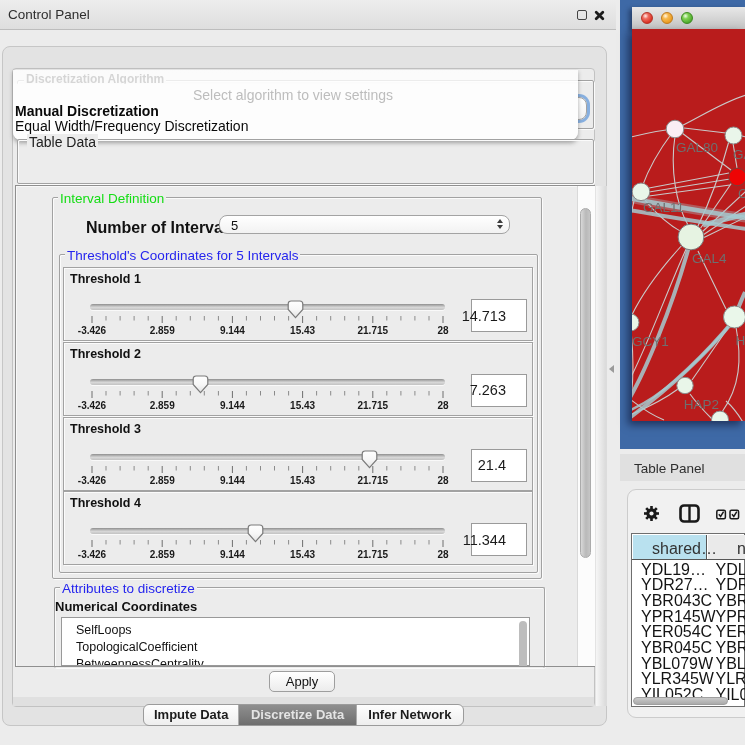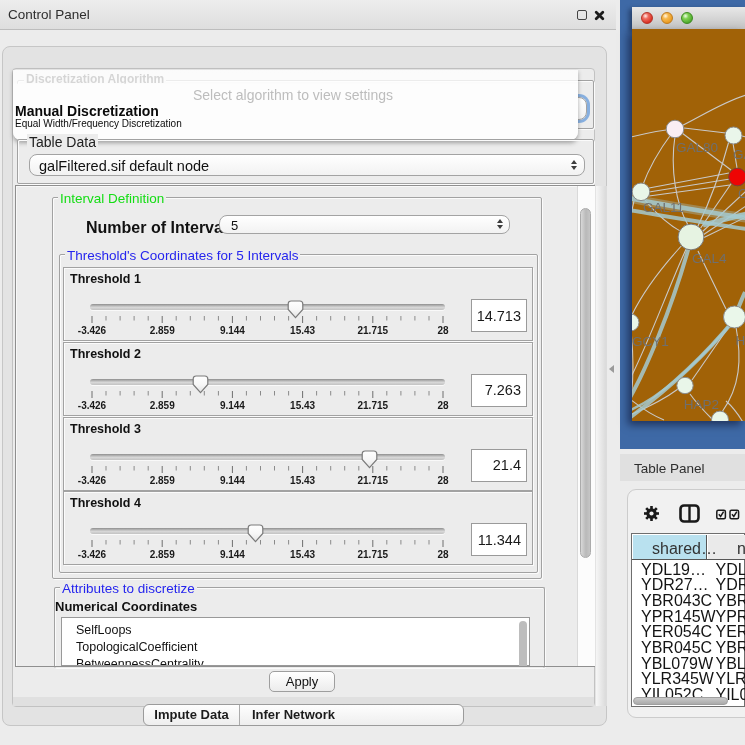--- a/index.html
+++ b/index.html
@@ -43,42 +43,42 @@
   border-left:1px solid #d9d9d9;}
 #vsbthumb{left:580px;top:208px;width:11px;height:350px;border-radius:6px;
   background:linear-gradient(90deg,#d8d8d8,#b9b9b9 55%,#c6c6c6);border:1px solid #ababab;box-sizing:border-box;}
 
 .thbox{position:absolute;left:63px;width:470px;height:74px;border:1px solid #a2a2a2;box-sizing:border-box;box-shadow:inset 1px 1px 0 #fbfbfb, 1px 1px 0 #fbfbfb;}
 .thlabel{position:absolute;left:70px;font-size:12.5px;font-weight:bold;color:#111;}
 .track{position:absolute;left:90px;width:355px;height:6px;border-radius:3px;
   background:linear-gradient(#8e8e8e,#d8d8d8 55%,#c2c2c2);box-shadow:0 1px 0 rgba(255,255,255,.7);}
 .valbox{position:absolute;left:471px;width:56px;height:33px;background:#fff;
   border:1px solid #9a9a9a;box-sizing:border-box;font-size:14.5px;color:#1a1a1a;
-  display:flex;align-items:center;justify-content:flex-end;padding-right:5px;}
+  display:flex;align-items:center;justify-content:flex-end;padding-right:20px;}
 .ruler{position:absolute;left:62px;width:471px;height:26px;}
 .thumb{position:absolute;width:17px;height:19px;}
 
 #attrlist{left:61px;top:617px;width:469px;height:49px;background:#fff;border:1px solid #999;box-sizing:border-box;overflow:hidden;}
 .litem{position:absolute;left:76px;font-size:12.5px;color:#111;white-space:nowrap;}
 #listsb{left:519px;top:621px;width:8px;height:46px;background:#bdbdbd;border-radius:4px 4px 0 0;}
 
 #applybtn{left:269px;top:671px;width:66px;height:21px;background:linear-gradient(#ffffff,#ececec);
   border:1px solid #9e9e9e;border-radius:5px;box-sizing:border-box;
   display:flex;align-items:center;justify-content:center;font-size:13px;color:#111;}
 
 #popup{left:13px;top:70px;width:565px;height:69.5px;
   background:linear-gradient(180deg,rgba(255,255,255,0.78) 0px,rgba(255,255,255,0.80) 13px,#fdfdfd 14.5px,#fdfdfd 100%);
   border-radius:0 0 8px 8px;box-shadow:0 2.5px 4px rgba(60,60,60,0.42);}
 
 #netframe{left:620px;top:0;width:125px;height:449px;background:#3e69a6;}
 #nettitle{left:632px;top:7px;width:113px;height:21.5px;
   background:linear-gradient(#e8e8e8,#c3c3c3);border-bottom:1px solid #909090;
   box-shadow:-3px 2px 5px rgba(0,0,20,0.4);}
 .tl{position:absolute;top:11.5px;width:12px;height:12px;border-radius:50%;box-sizing:border-box;}
-#netcanvas{left:632px;top:28.5px;width:113px;height:392.5px;background:#a16207;
+#netcanvas{left:632px;top:28.5px;width:113px;height:392.5px;background:#b91c1c;
   box-shadow:-4px 4px 8px rgba(0,0,25,0.5);}
 
 #tpbar{left:620px;top:454px;width:125px;height:27px;background:#e0e0e0;}
 #tpbartxt{left:634px;top:461px;font-size:13.5px;color:#2e2e2e;}
 #tablebox{left:627px;top:489px;width:130px;height:229px;background:#f1f1f1;
   border:1px solid #cccccc;border-radius:9px;box-sizing:border-box;}
 #datatable{left:631px;top:533px;width:114px;height:174px;background:#fff;
   border:1.3px solid #6e6e6e;box-sizing:border-box;overflow:hidden;}
 #hdr1{left:633px;top:535px;width:73.5px;height:24px;background:#b9e1ef;
   border-right:1.4px solid #565656;box-sizing:border-box;}
@@ -104,31 +104,24 @@
 
   <div class="abs" id="dialog"></div>
 
   <div class="group" style="left:17px;top:80px;width:575px;height:47px;"></div>
   <div class="gtitle" style="left:24px;top:72px;font-weight:bold;font-size:12px;color:#333;">Discretization Algorithm</div>
   <div class="combo" style="left:29px;top:97px;width:558px;height:23px;box-shadow:0 0 0 3px rgba(110,160,220,0.8);"></div>
 
   <div class="abs" id="popup"></div>
   <div class="txt" style="left:193px;top:87px;font-size:14px;color:#bdbdbd;">Select algorithm to view settings</div>
   <div class="txt" style="left:15px;top:102.5px;font-size:14px;font-weight:bold;color:#0a0a0a;">Manual Discretization</div>
-  <div class="txt" style="left:15px;top:117.5px;font-size:10px;color:#0a0a0a;">Equal Width/Frequency Discretization</div>
+  <div class="txt" style="left:15px;top:117.5px;font-size:14px;color:#0a0a0a;">Equal Width/Frequency Discretization</div>
 
   <div class="group" style="left:17px;top:139px;width:575px;height:43px;"></div>
   <div class="gtitle" style="left:27px;top:133.5px;color:#222;font-size:14px;">Table Data</div>
-  <div class="combo" style="left:29px;top:154px;width:556px;height:22px;">
-    <div class="ct" style="top:3px;left:9px;font-size:14.5px;">galFiltered.sif default node</div>
-    <div class="arrows" style="left:541px;top:4.5px;">
-        <div class="up"></div>
-        <div class="dn"></div>
-      </div>
-  </div>
 
   <div class="abs" id="scrollpane"></div>
   <div class="abs" id="vsbtrack"></div>
   <div class="abs" id="vsbthumb"></div>
 
   <div class="group" style="left:52px;top:197px;width:488px;height:380px;"></div>
   <div class="gtitle" style="left:58px;top:191px;color:#14dd14;">Interval Definition</div>
   <div class="txt" style="left:86px;top:219px;font-size:16px;font-weight:bold;color:#111;">Number of Intervals</div>
   <div class="combo" style="left:219px;top:215px;width:290.5px;height:18.5px;">
     <div class="ct" style="top:1.5px;">5</div>
@@ -343,20 +336,21 @@
     <div class="litem" style="left:14px;top:38.5px;">BetweennessCentrality</div>
   </div>
   <div class="abs" id="listsb"></div>
   <div class="abs" style="left:16px;top:666px;width:578px;height:1px;background:#8f8f8f;"></div>
 
   <div class="abs" id="applybtn">Apply</div>
   <div class="abs" id="dialogstrip"></div>
 
   <div class="tabstrip" style="left:143px;top:703.5px;width:321px;height:22px;">
     <div class="tabseg" style="width:96px;font-size:13px;">Impute Data</div>
+    <div class="tabseg sel" style="width:118px;font-size:13px;">Discretize Data</div>
     <div class="tabseg" style="width:107px;font-size:13px;">Infer Network</div>
   </div>
 
   <div class="abs" style="left:596px;top:186px;width:11px;height:520px;background:linear-gradient(90deg,#f6f6f6,#dcdcdc 85%);"></div>
 
   <div class="abs" style="left:609px;top:365px;width:0;height:0;border-top:4px solid transparent;border-bottom:4px solid transparent;border-right:5px solid #9a9a9a;"></div>
 
   <div class="abs" id="netframe"></div>
   <div class="abs" id="nettitle"></div>
   <div class="tl" style="left:641px;background:radial-gradient(circle at 35% 30%,#fdd7d2 6%,#ee6c5f 30%,#d8281b 80%);border:1px solid #b33327;"></div>

